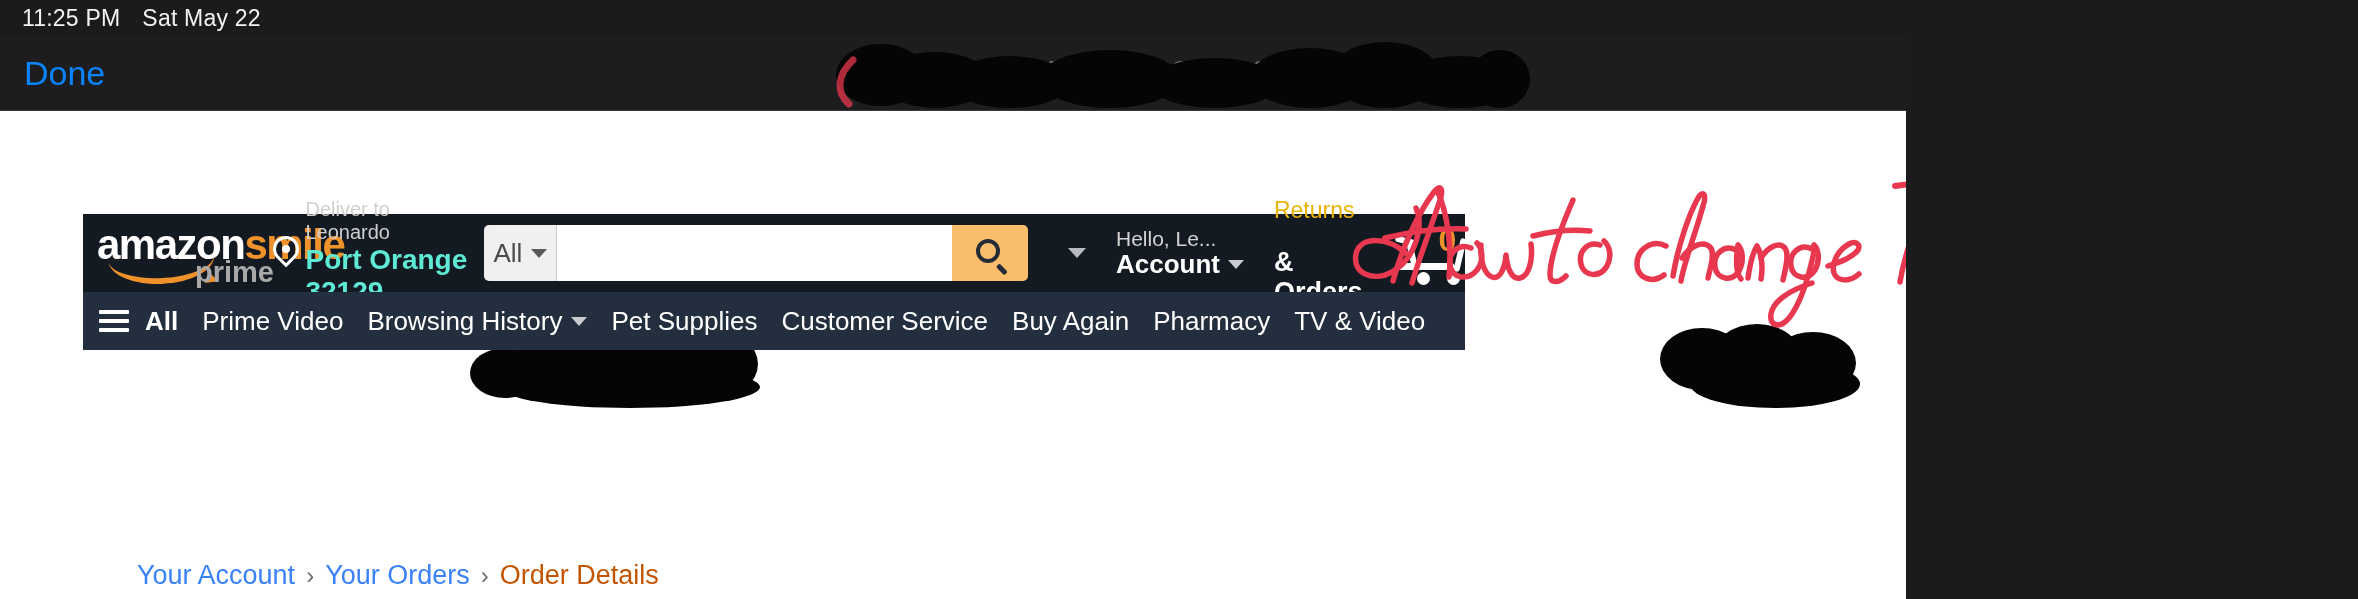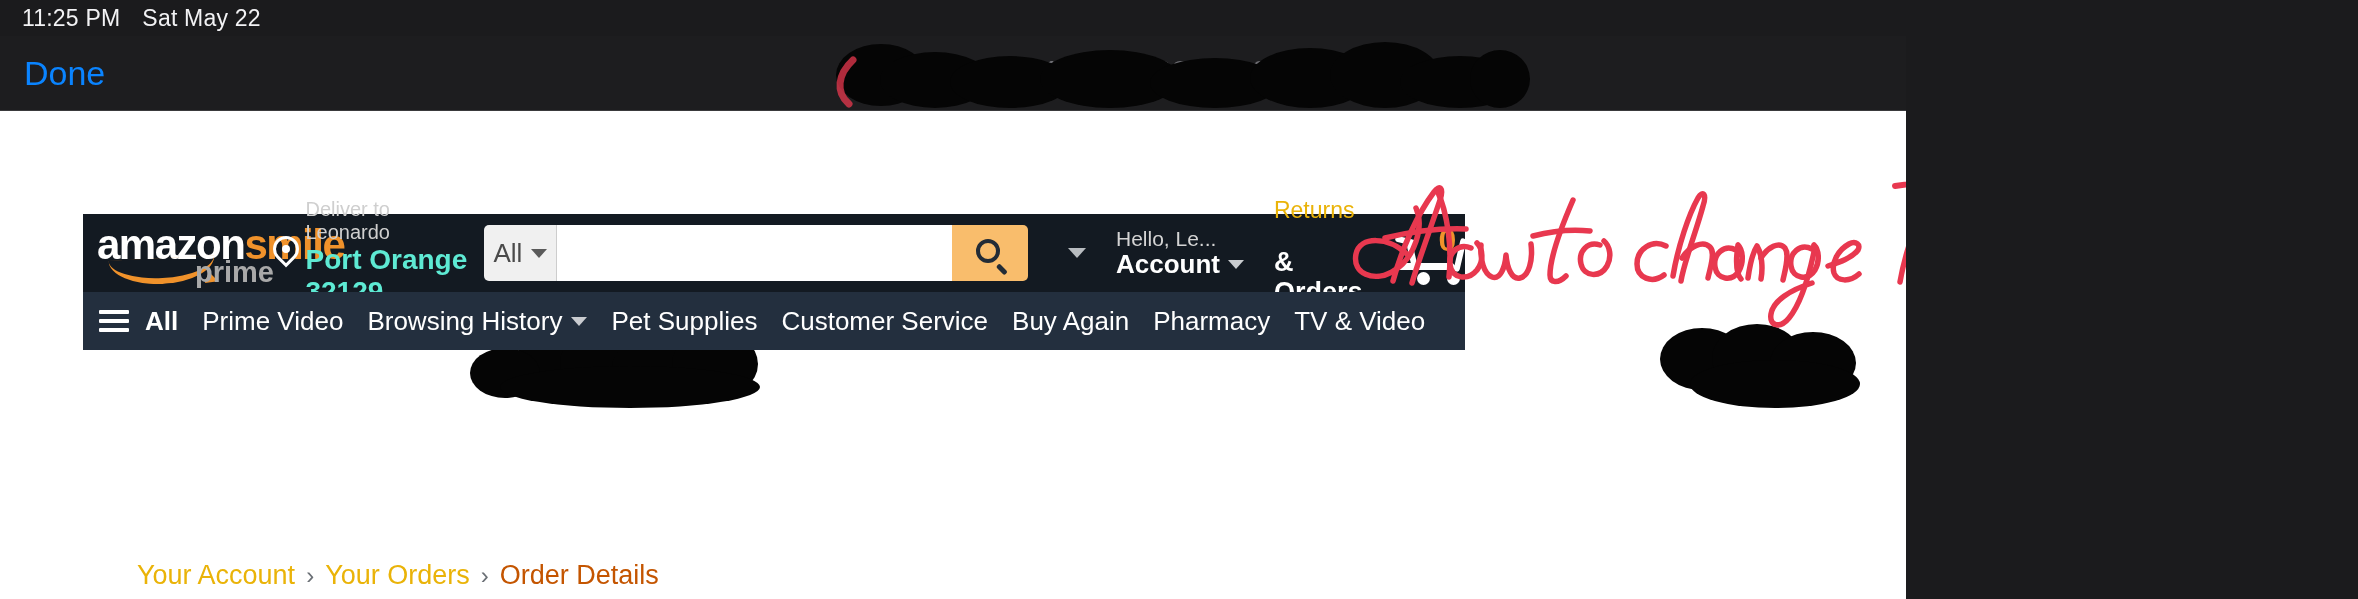--- a/index.html
+++ b/index.html
@@ -99,21 +99,21 @@
           display:flex;align-items:center;color:#fff;font-size:26px;gap:0;}
   .sn-item{padding:0 12px;white-space:nowrap;display:flex;align-items:center;gap:9px;}
   .burger{display:flex;flex-direction:column;gap:5px;margin-left:16px;margin-right:4px;}
   .burger span{display:block;width:30px;height:4px;background:#fff;border-radius:1px;}
   .bold{font-weight:bold;}
   .orange{color:#f0922b;}
   .caret-w{width:0;height:0;border-left:8px solid transparent;border-right:8px solid transparent;border-top:9px solid #c9ccd0;}
 
   
   .crumbs{position:absolute;left:137px;top:560px;font-size:27px;display:flex;align-items:center;gap:11px;}
-  .crumbs a{color:#eab308;text-decoration:none;}
+  .crumbs a{color:#3b82f6;text-decoration:none;}
   .crumbs .sep{color:#6b7076;font-size:24px;}
   .crumbs .cur{color:#c45500;}
 
   
   .ink{position:absolute;left:0;top:0;width:2358px;height:599px;pointer-events:none;}
 </style>
 </head>
 <body>
 
 <div class="screen">

